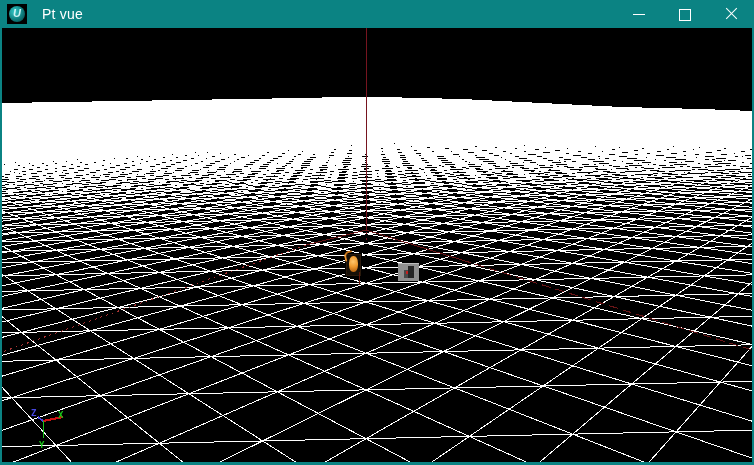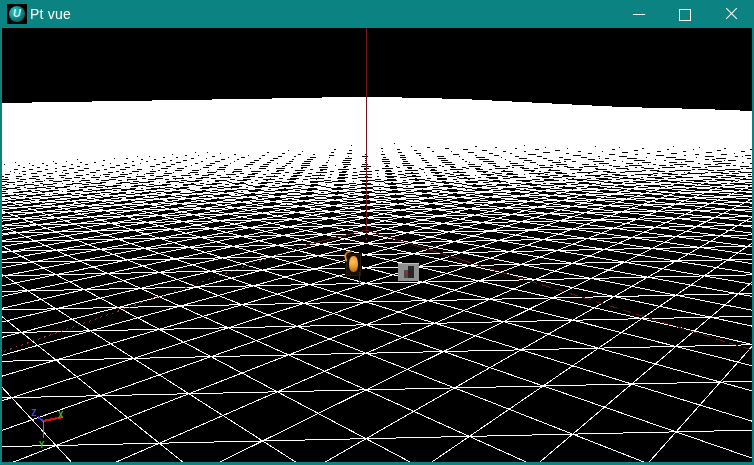--- a/index.html
+++ b/index.html
@@ -16,21 +16,21 @@
   .app-icon .ring{
     width:16px;height:16px;border-radius:50%;
     background:radial-gradient(circle at 35% 35%, #34c9c9 0%, #0e7d7d 55%, #063d3d 100%);
     display:flex;align-items:center;justify-content:center;
   }
   .app-icon .ring span{
     color:#cdf3f3;font-size:11px;font-weight:bold;font-style:italic;
     line-height:1;transform:translateY(-1px);
   }
   .title-text{
-    position:absolute;left:30px;top:6px;color:#ffffff;font-size:14px;letter-spacing:.2px;
+    position:absolute;left:42px;top:6px;color:#ffffff;font-size:14px;letter-spacing:.2px;
   }
   .cap-btn{position:absolute;top:0;width:46px;height:28px;}
   .cap-btn.min{right:92px}.cap-btn.max{right:46px}.cap-btn.close{right:0}
   .glyph-min{position:absolute;left:17px;top:14px;width:12px;height:1px;background:#fff;}
   .glyph-max{position:absolute;left:17px;top:9px;width:10px;height:10px;border:1px solid #fff;}
   .glyph-close-a,.glyph-close-b{position:absolute;left:16px;top:13px;width:15px;height:1px;background:#fff;}
   .glyph-close-a{transform:rotate(45deg);}
   .glyph-close-b{transform:rotate(-45deg);}
   
   .viewport{

